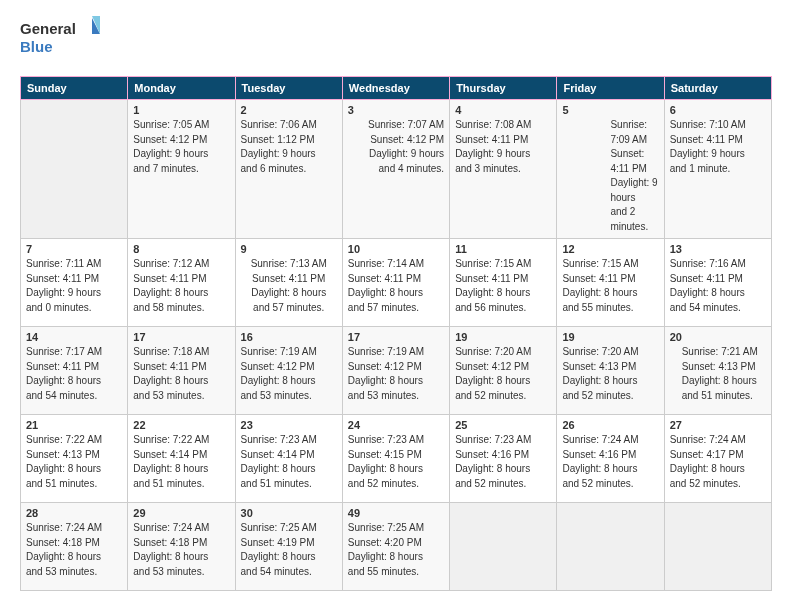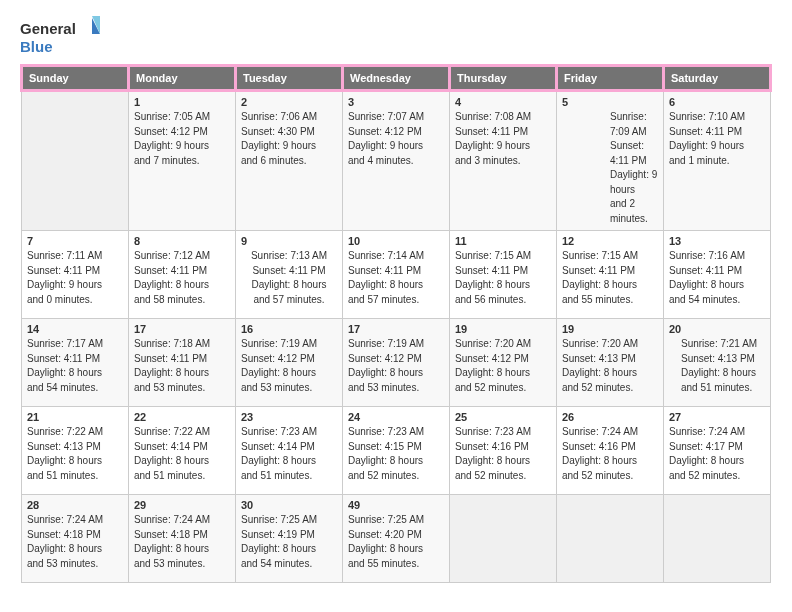--- a/index.html
+++ b/index.html
@@ -13,21 +13,21 @@
     .page {
       width: 792px;
       height: 612px;
       padding: 16px 20px 12px 20px;
       position: relative;
     }
     .header {
       display: flex;
       justify-content: space-between;
       align-items: flex-start;
-      margin-bottom: 8px;
+      margin-bottom: 20px;
     }
     .logo-wrapper {
       display: flex;
       align-items: center;
       gap: 4px;
     }
     .title-block {
       text-align: right;
     }
     .month-title {
@@ -38,27 +38,27 @@
     .subtitle {
       font-size: 13px;
       color: #555;
     }
     .calendar {
       width: 100%;
       border-collapse: collapse;
       font-size: 9.5px;
     }
     .calendar thead tr th {
-      background-color: #737373;
+      background-color: #0c4a6e;
       color: #fff;
       font-weight: bold;
       font-size: 11px;
       text-align: left;
       padding: 5px 6px;
-      border: 3px solid #f9a8d4;
+      border: 1px solid #f9a8d4;
     }
     .calendar tbody tr td {
       border: 1px solid #ccc;
       vertical-align: top;
       padding: 4px 5px;
       width: 107px;
       height: 88px;
       background: #fff;
     }
     .calendar tbody tr:nth-child(odd) td {
@@ -120,27 +120,27 @@
           <td>
             <span class="day-num">1</span>
             <div class="day-info" style="white-space: pre-line;">Sunrise: 7:05 AM
 Sunset: 4:12 PM
 Daylight: 9 hours
 and 7 minutes.</div>
           </td>
           <td>
             <span class="day-num">2</span>
             <div class="day-info" style="white-space: pre-line;">Sunrise: 7:06 AM
-Sunset: 4:30 PM
+Sunset: 1:12 PM
 Daylight: 9 hours
 and 6 minutes.</div>
           </td>
           <td>
             <span class="day-num">3</span>
-            <div class="day-info" style="white-space: pre-line;">Sunrise: 7:07 AM
+            <div class="day-info" style="white-space: pre-line; text-align: right;">Sunrise: 7:07 AM
 Sunset: 4:12 PM
 Daylight: 9 hours
 and 4 minutes.</div>
           </td>
           <td>
             <span class="day-num">4</span>
             <div class="day-info" style="white-space: pre-line;">Sunrise: 7:08 AM
 Sunset: 4:11 PM
 Daylight: 9 hours
 and 3 minutes.</div>

